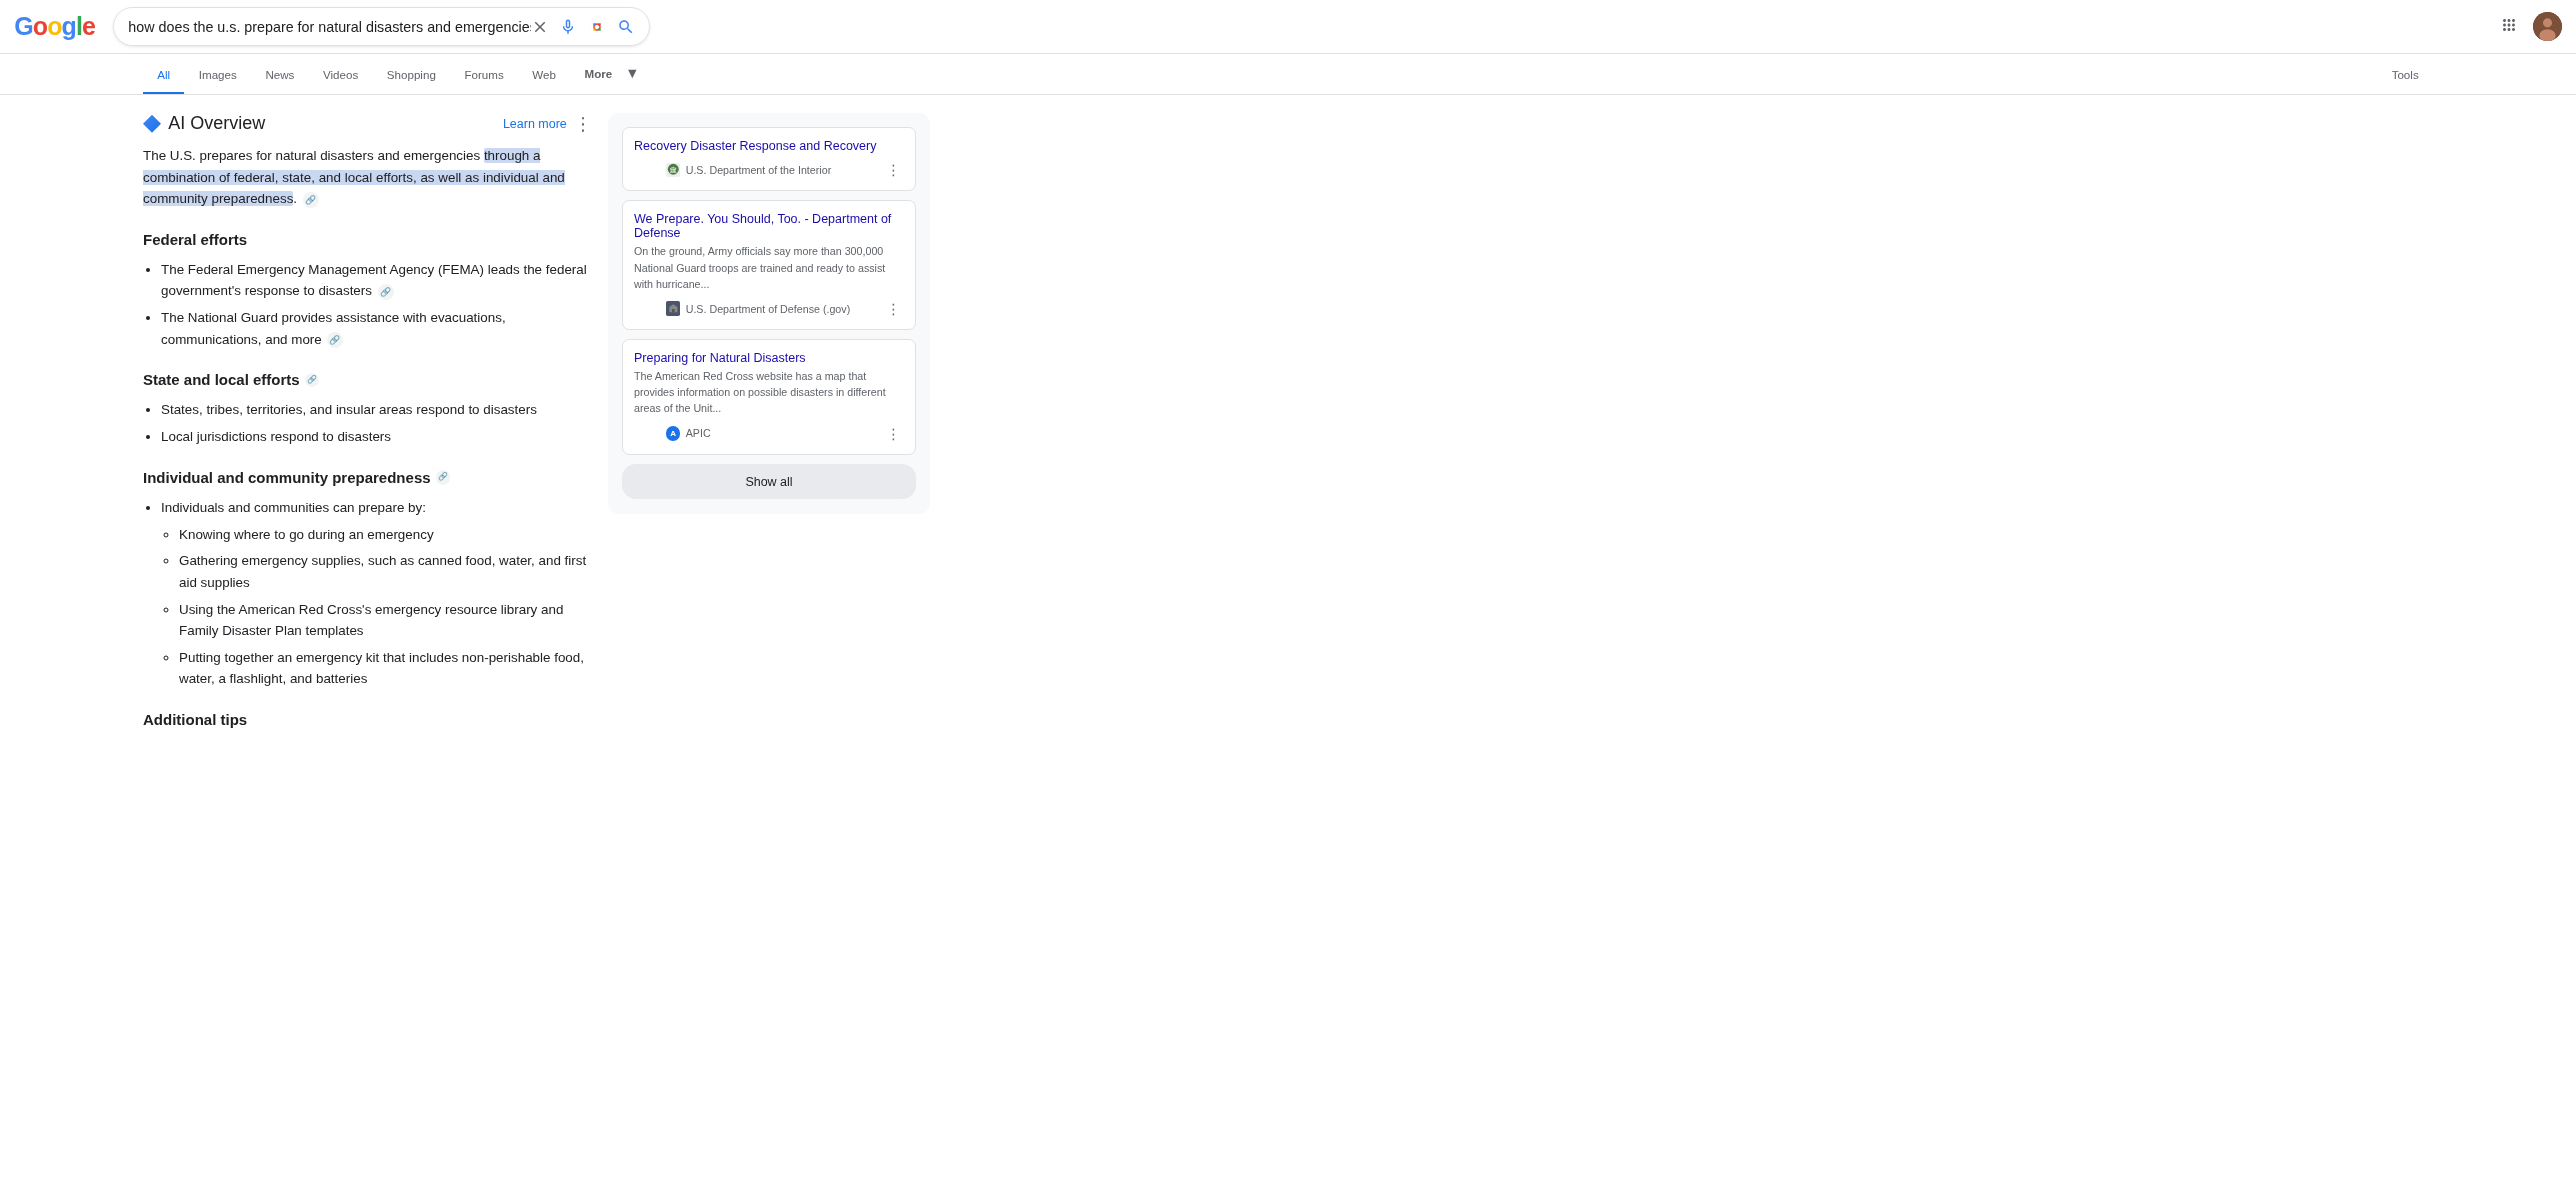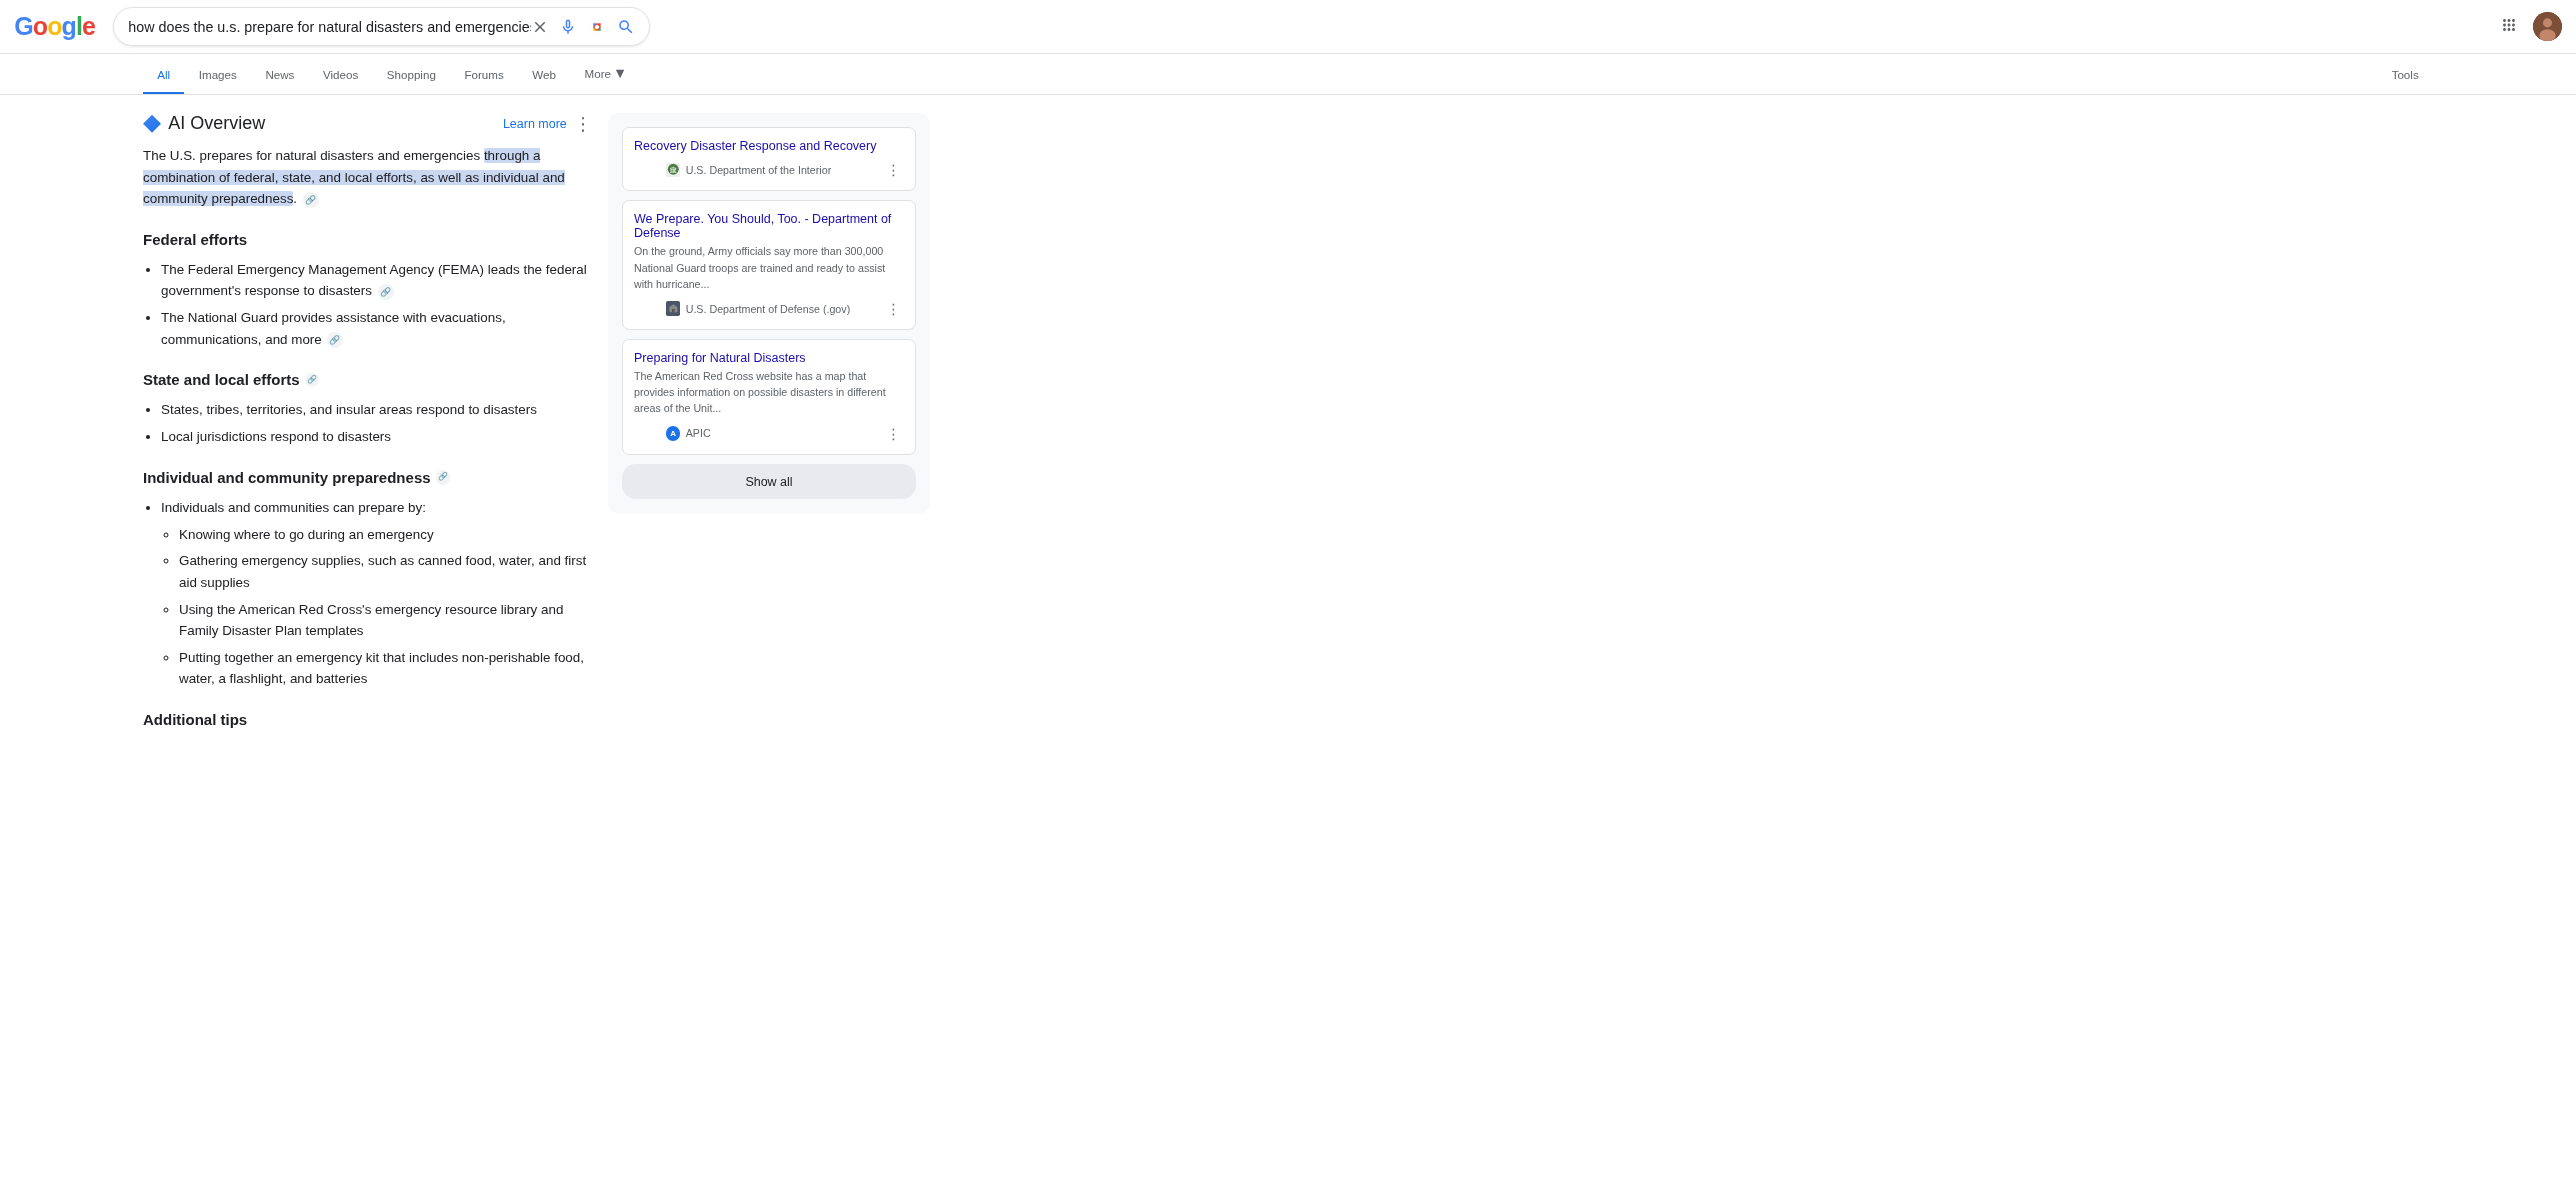--- a/index.html
+++ b/index.html
@@ -129,21 +129,21 @@
   </div>
 
   <nav class="nav-tabs">
     <a class="nav-tab active" href="#">All</a>
     <a class="nav-tab" href="#">Images</a>
     <a class="nav-tab" href="#">News</a>
     <a class="nav-tab" href="#">Videos</a>
     <a class="nav-tab" href="#">Shopping</a>
     <a class="nav-tab" href="#">Forums</a>
     <a class="nav-tab" href="#">Web</a>
-    <a class="nav-tab" style="display:flex;align-items:center;gap:2px;" href="#">
+    <a class="nav-tab" style="display:flex;align-items:center;gap:13px;font-weight:bold;" href="#">
       <span>More</span>
       <span style="font-size:14.3px;">▼</span>
     </a>
     <div class="tools-btn">Tools</div>
   </nav>
 </header>
 
 <div class="main-content">
 
   <div class="left-panel">

